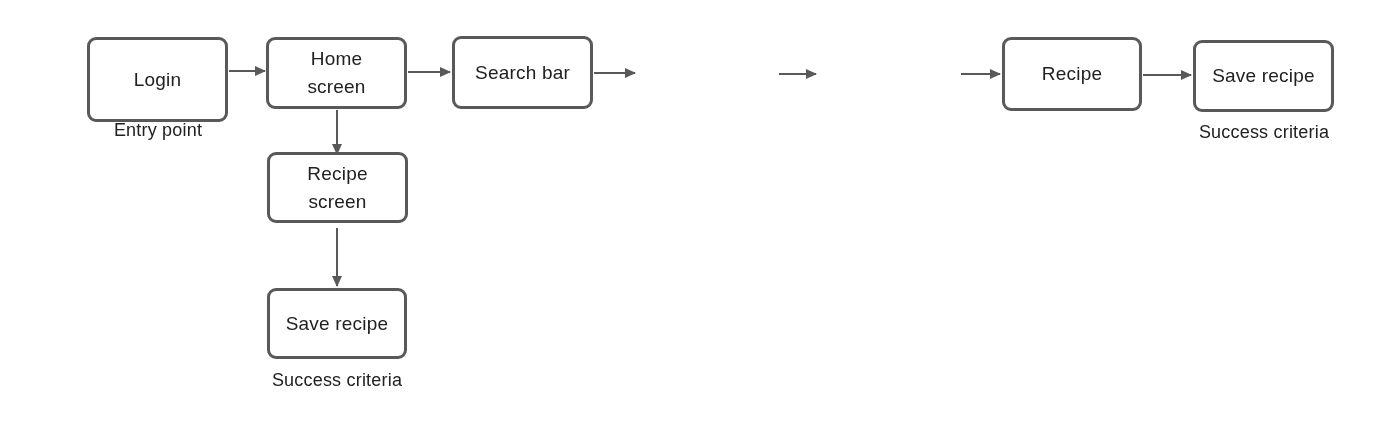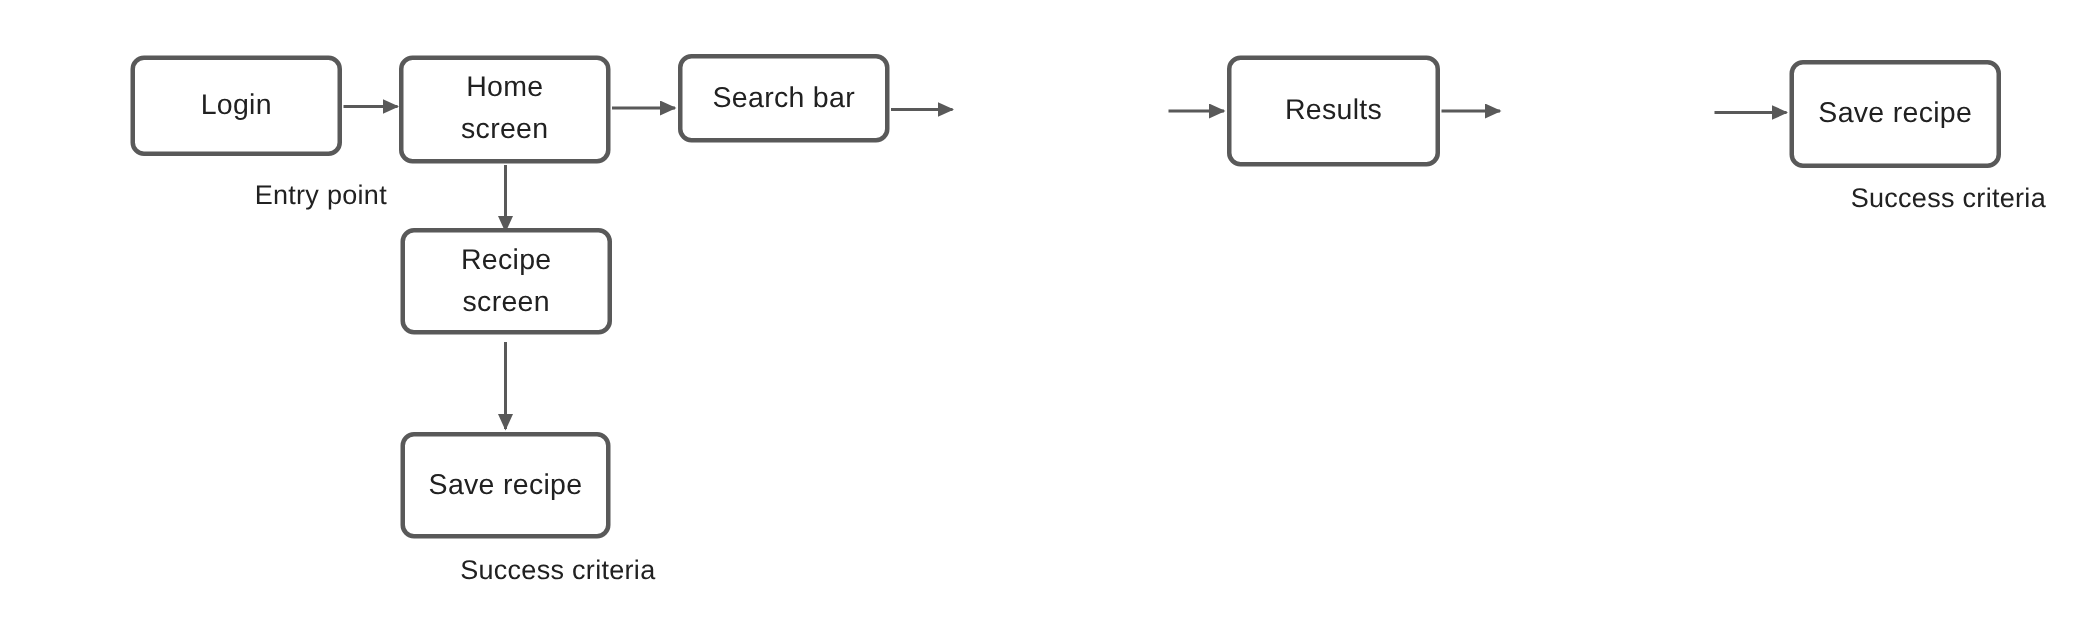--- a/index.html
+++ b/index.html
@@ -40,21 +40,21 @@
     color: #212121;
     letter-spacing: 0.2px;
   }
   .node-label.narrow {
     display: inline-block;
     max-width: 92px;
   }
   .caption {
     position: absolute;
     width: 200px;
-    text-align: right;
+    text-align: center;
     font-size: 18px;
     color: #212121;
     letter-spacing: 0.2px;
   }
 </style>
 </head>
 <body>
 
 <div class="stage">
 
@@ -67,37 +67,37 @@
     <line x1="229" y1="71" x2="265" y2="71" stroke="#595959" stroke-width="2" marker-end="url(#arrowhead)"></line>
     <line x1="408" y1="72" x2="450" y2="72" stroke="#595959" stroke-width="2" marker-end="url(#arrowhead)"></line>
     <line x1="594" y1="73" x2="635" y2="73" stroke="#595959" stroke-width="2" marker-end="url(#arrowhead)"></line>
     <line x1="779" y1="74" x2="816" y2="74" stroke="#595959" stroke-width="2" marker-end="url(#arrowhead)"></line>
     <line x1="961" y1="74" x2="1000" y2="74" stroke="#595959" stroke-width="2" marker-end="url(#arrowhead)"></line>
     <line x1="1143" y1="75" x2="1191" y2="75" stroke="#595959" stroke-width="2" marker-end="url(#arrowhead)"></line>
     <line x1="337" y1="110" x2="337" y2="154" stroke="#595959" stroke-width="2" marker-end="url(#arrowhead)"></line>
     <line x1="337" y1="228" x2="337" y2="286" stroke="#595959" stroke-width="2" marker-end="url(#arrowhead)"></line>
   </svg>
 
-  <div class="node" style="left:87px;  top:37px; width:141px; height:67px">
+  <div class="node" style="left:87px;  top:37px; width:141px; height:85px">
     <span class="node-label">Login</span>
   </div>
 
   <div class="node" style="left:266px; top:37px; width:141px; height:72px">
     <span class="node-label narrow">Home screen</span>
   </div>
 
-  <div class="node" style="left:452px; top:36px; width:141px; height:59px">
+  <div class="node" style="left:452px; top:36px; width:141px; height:73px">
     <span class="node-label">Search bar</span>
   </div>
 
 
-  <div class="node" style="left:818px; top:37px; width:142px; height:74px">
-    <span class="node-label">Results</span>
+
+  <div class="node" style="left:1002px; top:37px; width:140px; height:74px">
+    <span class="node-label">Recipe</span>
   </div>
-
 
   <div class="node" style="left:1193px; top:40px; width:141px; height:72px">
     <span class="node-label">Save recipe</span>
   </div>
 
   <div class="node" style="left:267px; top:152px; width:141px; height:71px">
     <span class="node-label narrow">Recipe screen</span>
   </div>
 
   <div class="node" style="left:267px; top:288px; width:140px; height:71px">

